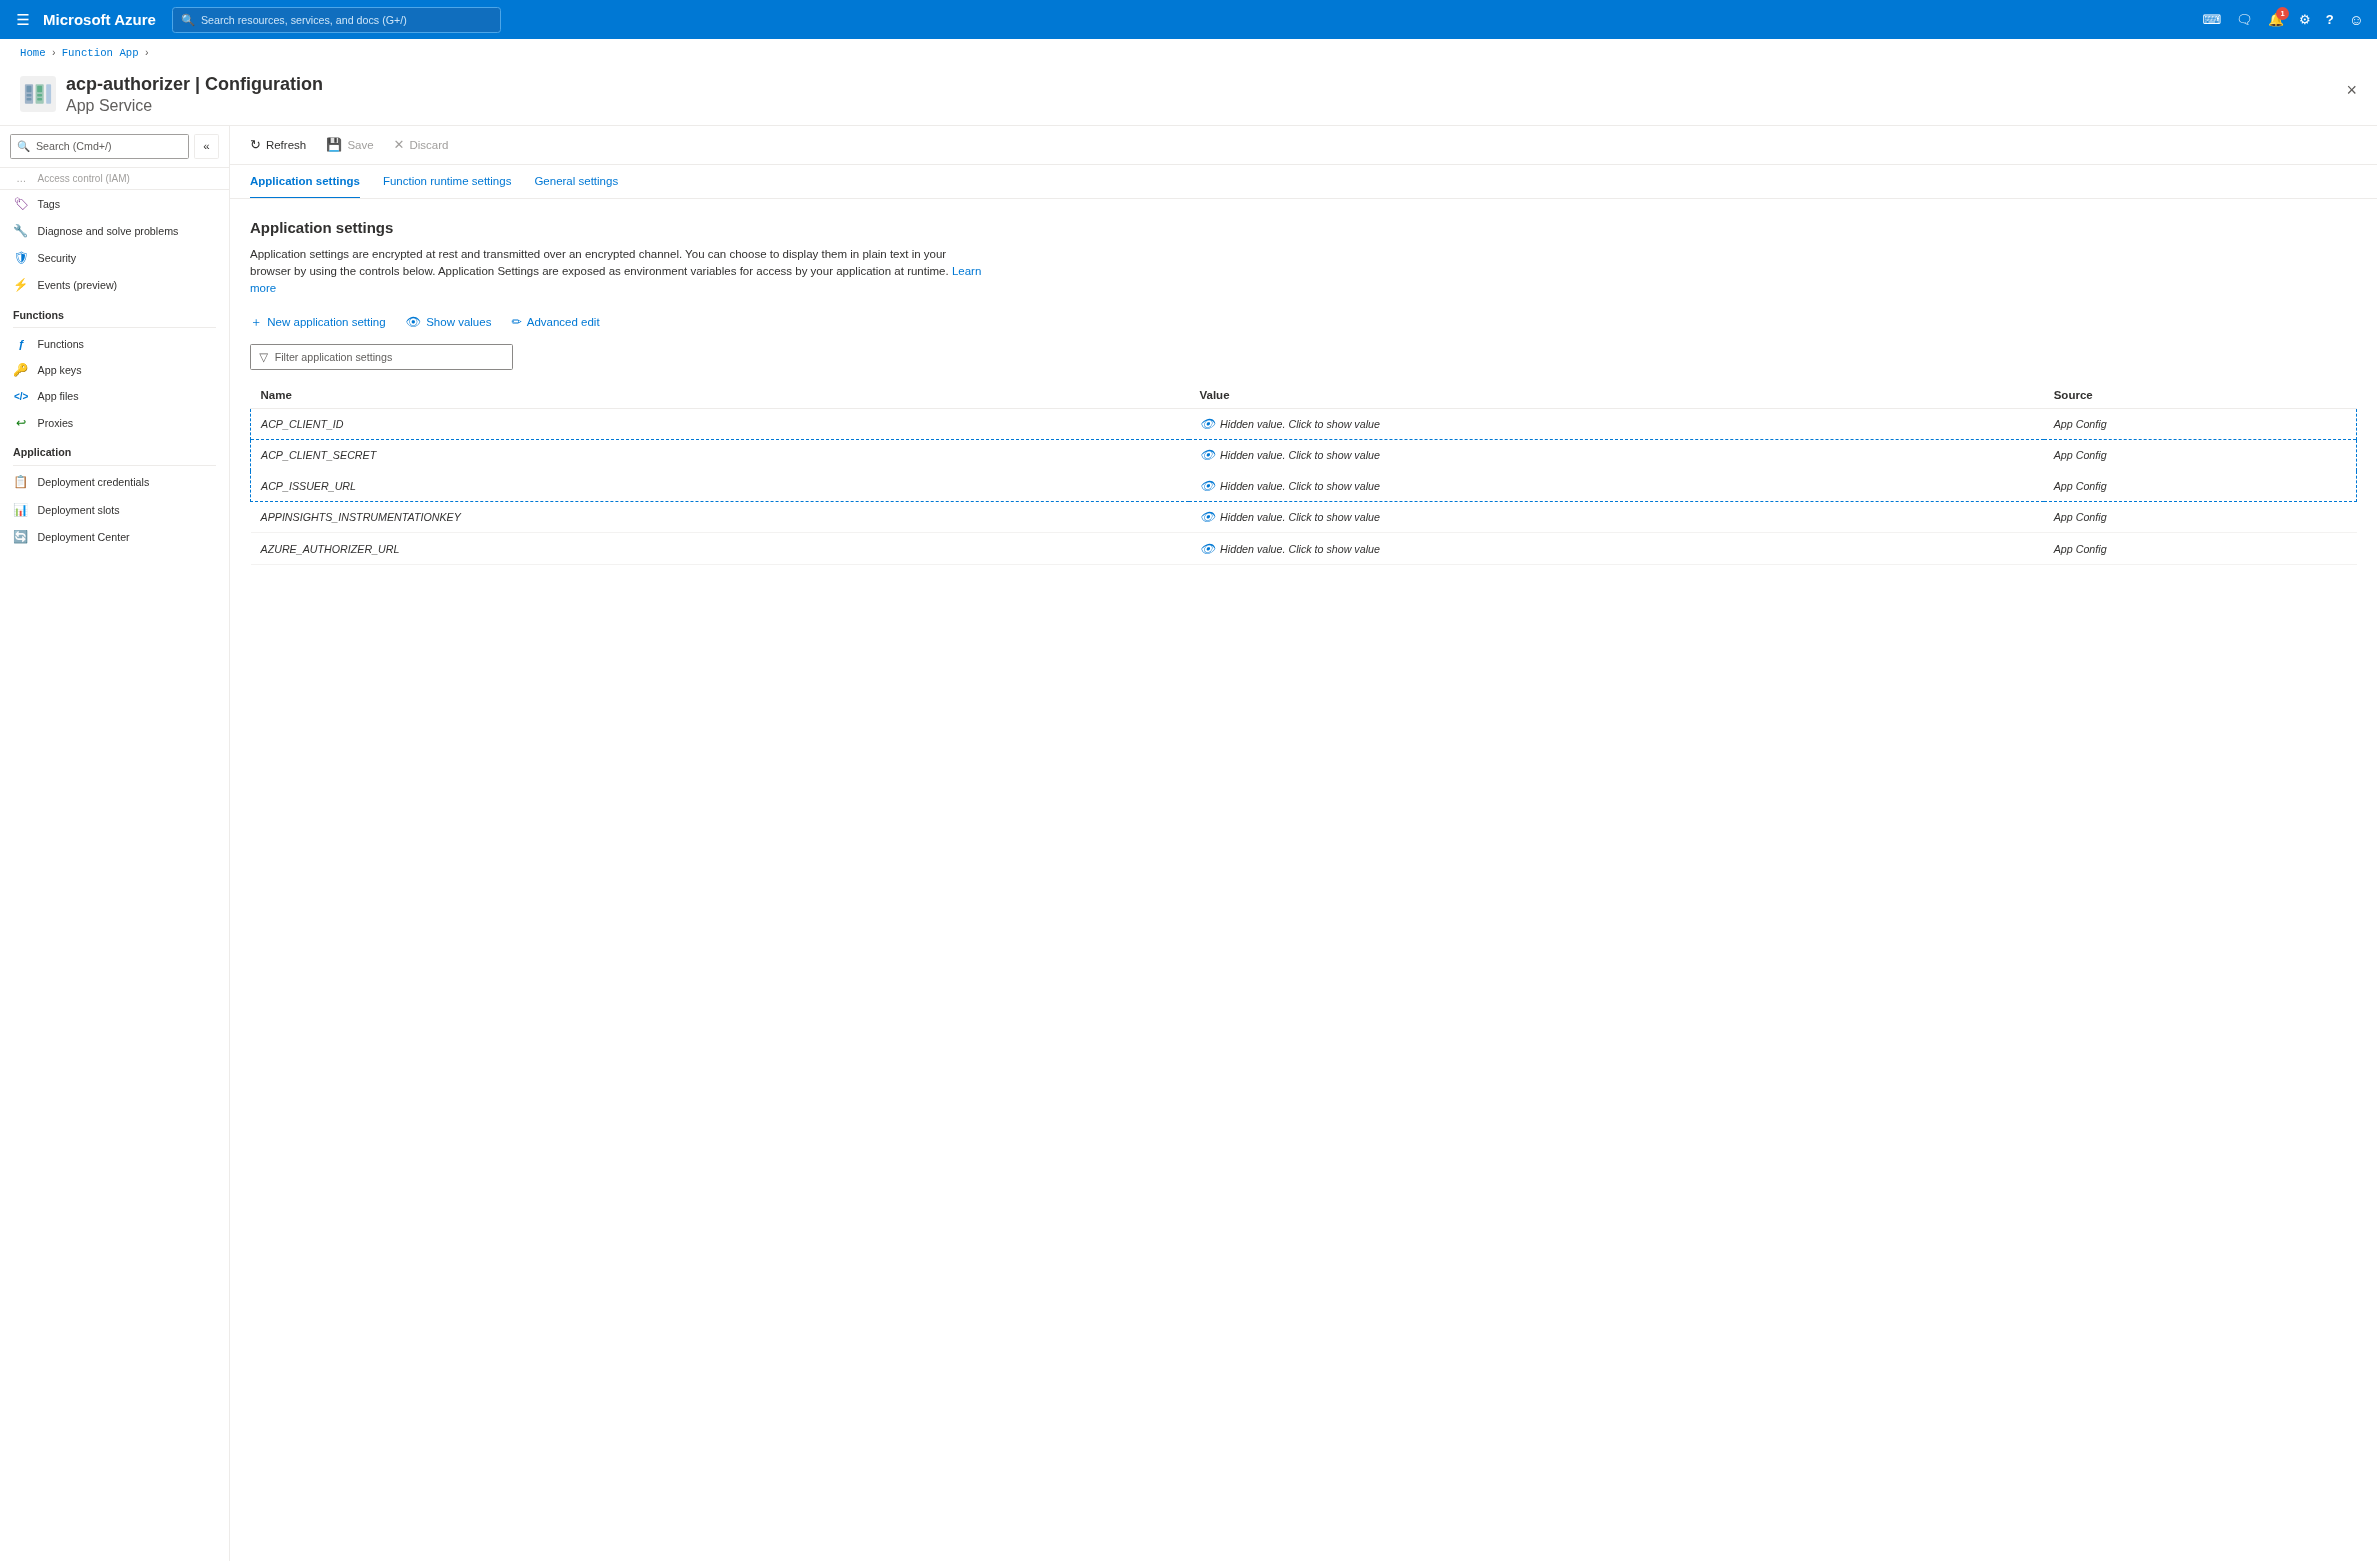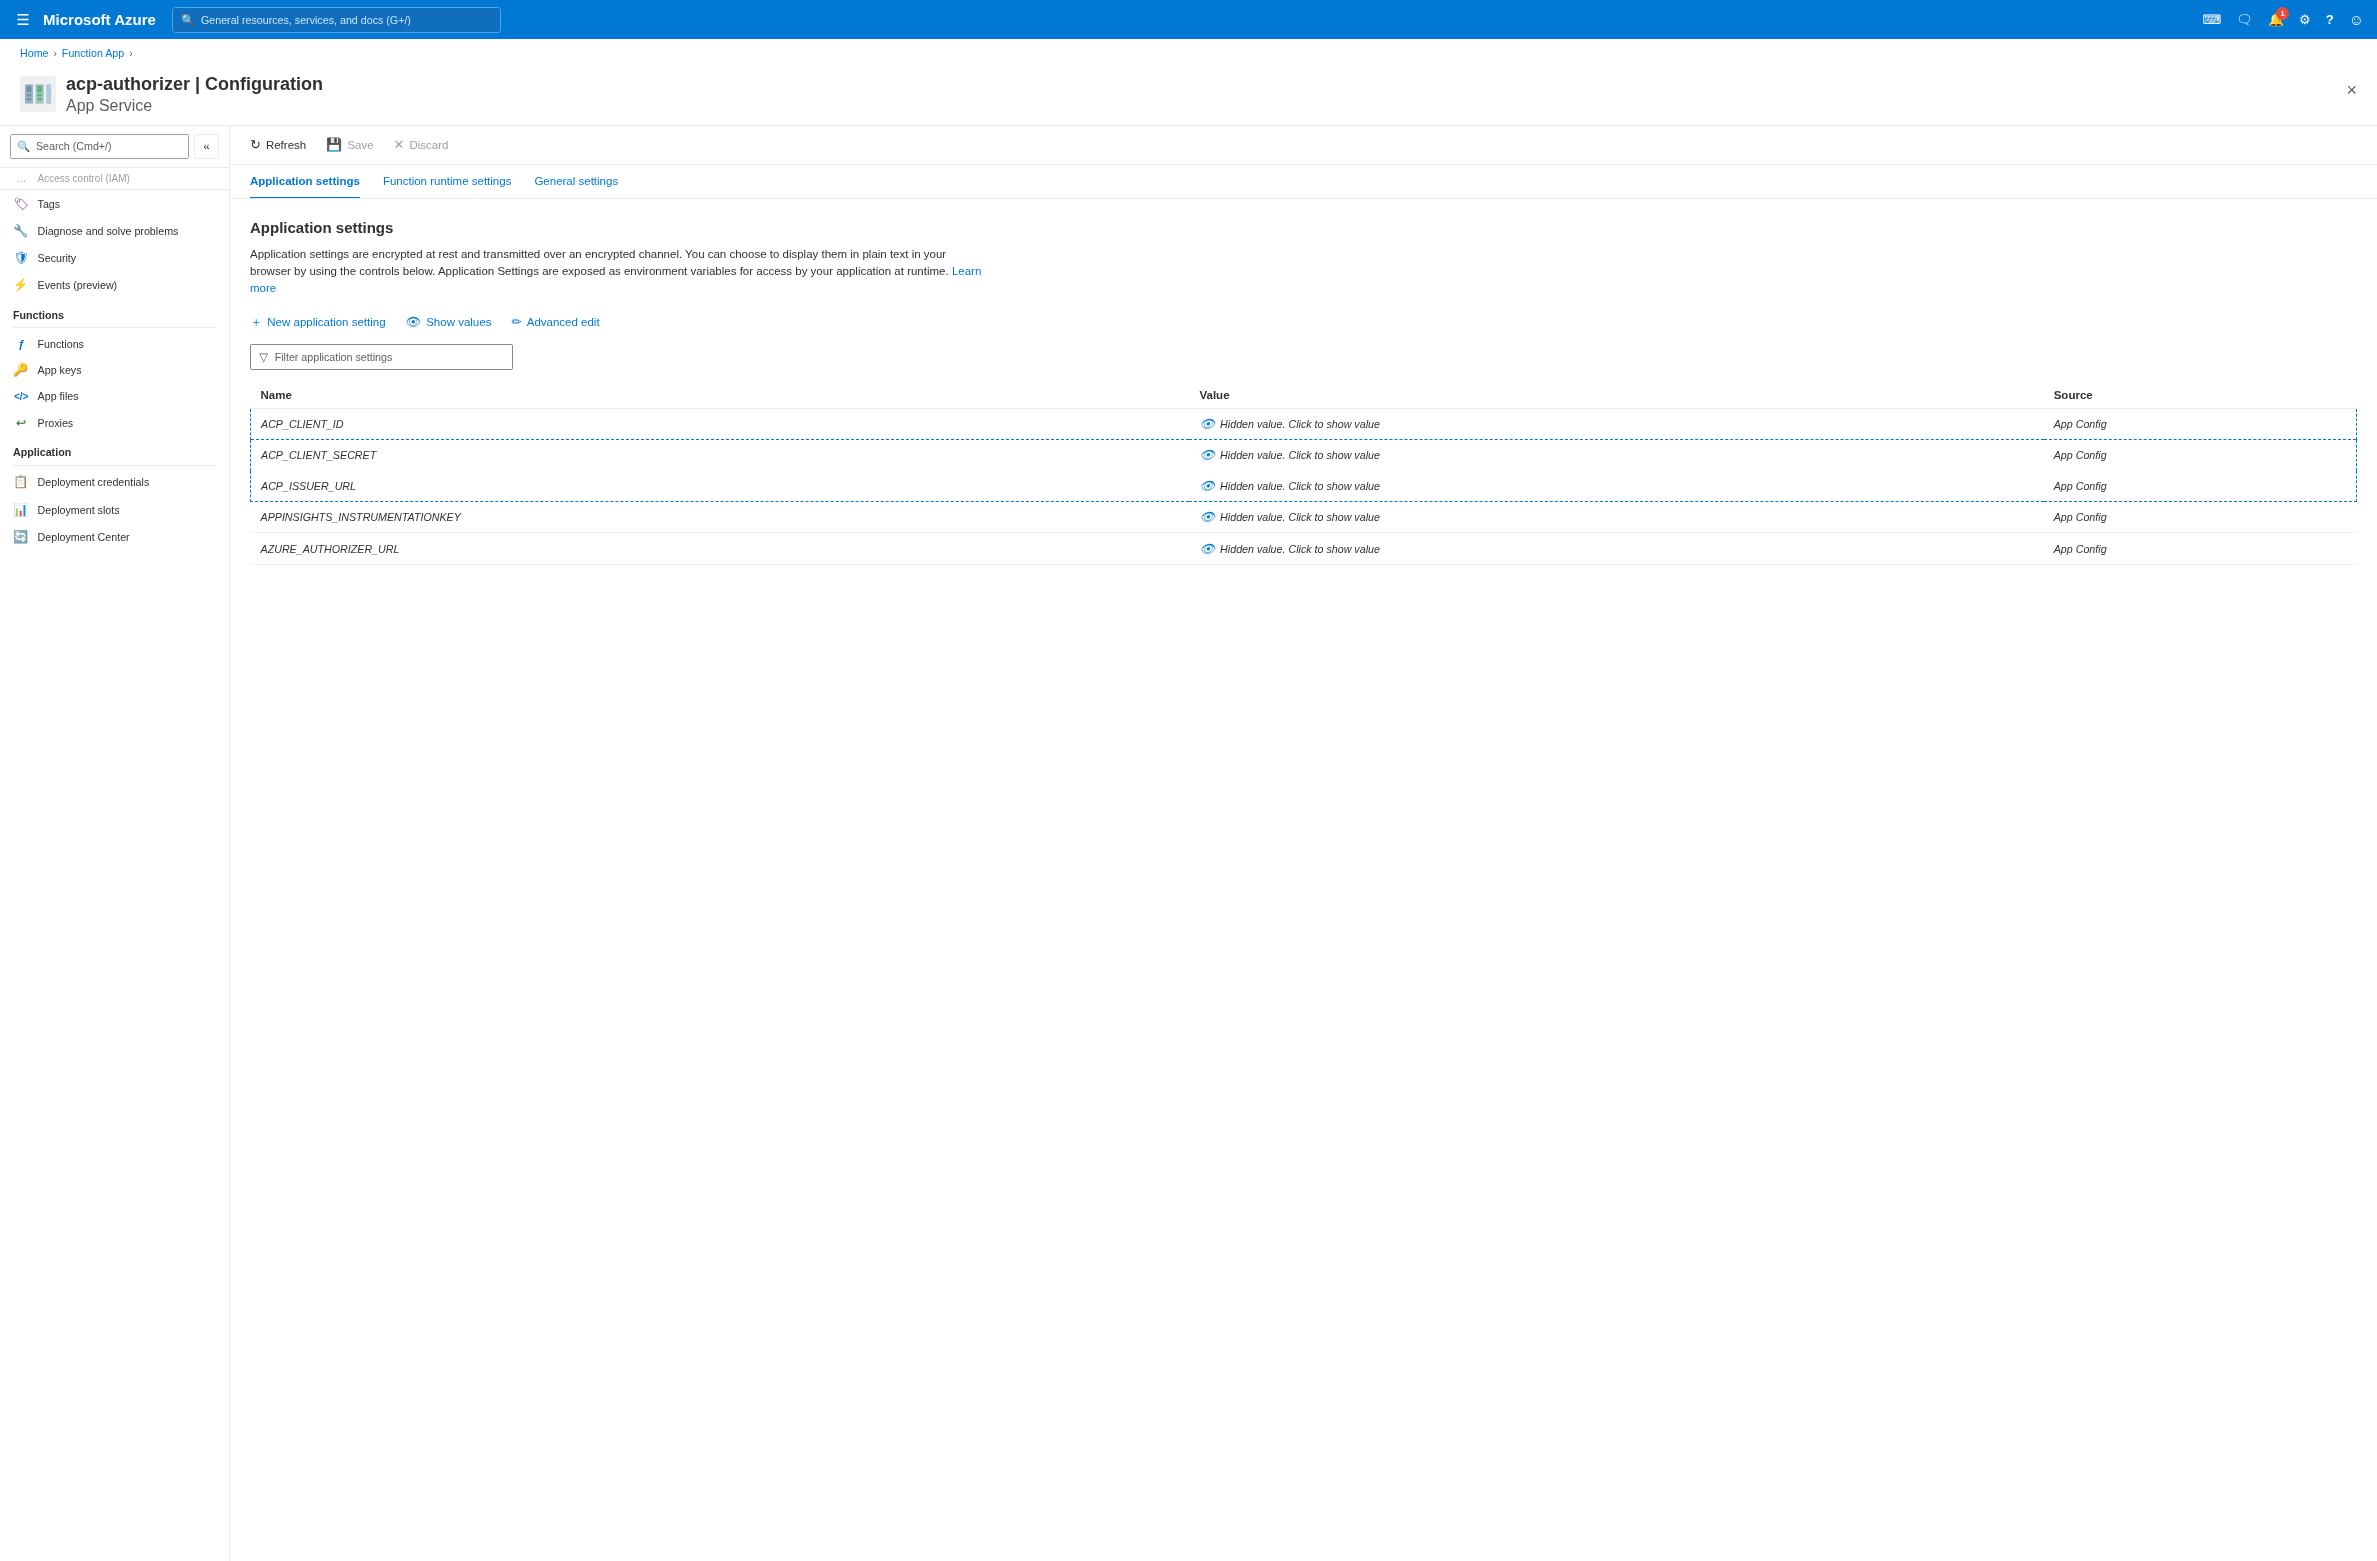--- a/index.html
+++ b/index.html
@@ -58,20 +58,21 @@
     
     .breadcrumb {
       padding: 8.2px 20px;
       display: flex;
       align-items: center;
       gap: 5px;
       font-size: 10.7px;
       color: #0078d4;
       border-bottom: none;
       background: white;
+      font-family: Liberation Mono, monospace;
     }
     .breadcrumb a { color: #0078d4; text-decoration: none; cursor: pointer; }
     .breadcrumb-sep { color: #605e5c; font-size: 10px; }
 
     
     .page-header {
       display: flex;
       align-items: center;
       padding: 6.6px 20px 10px 20px;
       background: white;
@@ -311,21 +312,21 @@
     .icon-gray { color: #605e5c; }
   </style>
 </head>
 <body>
 
 <div class="topbar">
   <span class="topbar-hamburger">☰</span>
   <span class="topbar-brand">Microsoft Azure</span>
   <div class="topbar-search">
     <span class="topbar-search-icon">🔍</span>
-    <span>General resources, services, and docs (G+/)</span>
+    <span>Search resources, services, and docs (G+/)</span>
   </div>
   <div class="topbar-icons">
     <span class="topbar-icon" style="font-size:13px">⌨</span>
     <span class="topbar-icon" style="font-size:13px">🗨</span>
     <span class="topbar-icon" style="font-size:13px">🔔
       <span class="topbar-badge">1</span>
     </span>
     <span class="topbar-icon" style="font-size:13px">⚙</span>
     <span class="topbar-icon" style="font-size:13px;font-weight:600">?</span>
     <span class="topbar-icon" style="font-size:15px">☺</span>

